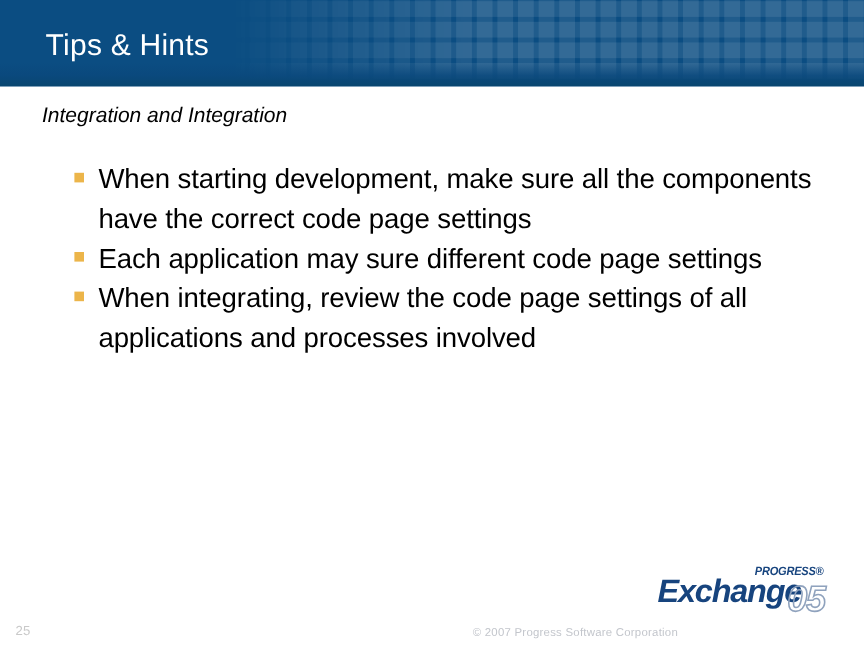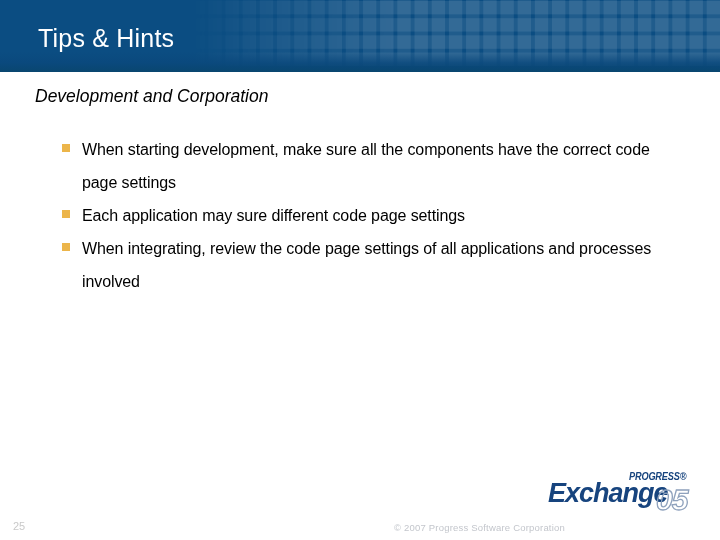--- a/index.html
+++ b/index.html
@@ -92,21 +92,21 @@
   }
   .bullet-marker {
     position: absolute;
     left: 2px;
     top: 11px;
     width: 8px;
     height: 8px;
     background: #ecb54a;
   }
   .bullet-text {
-    font-size: 16px;
+    font-size: 23px;
     line-height: 33px;
     color: #000000;
     letter-spacing: -0.1px;
   }
 
   
   .footer-page-number {
     position: absolute;
     left: 13px;
     top: 519px;
@@ -187,21 +187,21 @@
 <body>
 
 <div class="slide">
 
   <div class="header">
     <div class="header-pattern"></div>
     <div class="header-pattern-blend"></div>
     <div class="header-title">Tips &amp; Hints</div>
   </div>
 
-  <div class="subtitle">Development and Corporation</div>
+  <div class="subtitle">Integration and Integration</div>
 
   <div class="body-list">
 
     <div class="bullet-row">
       <span class="bullet-marker"></span>
       <div class="bullet-text">When starting development, make sure all the components have the correct code page settings</div>
     </div>
 
     <div class="bullet-row">
       <span class="bullet-marker"></span>

